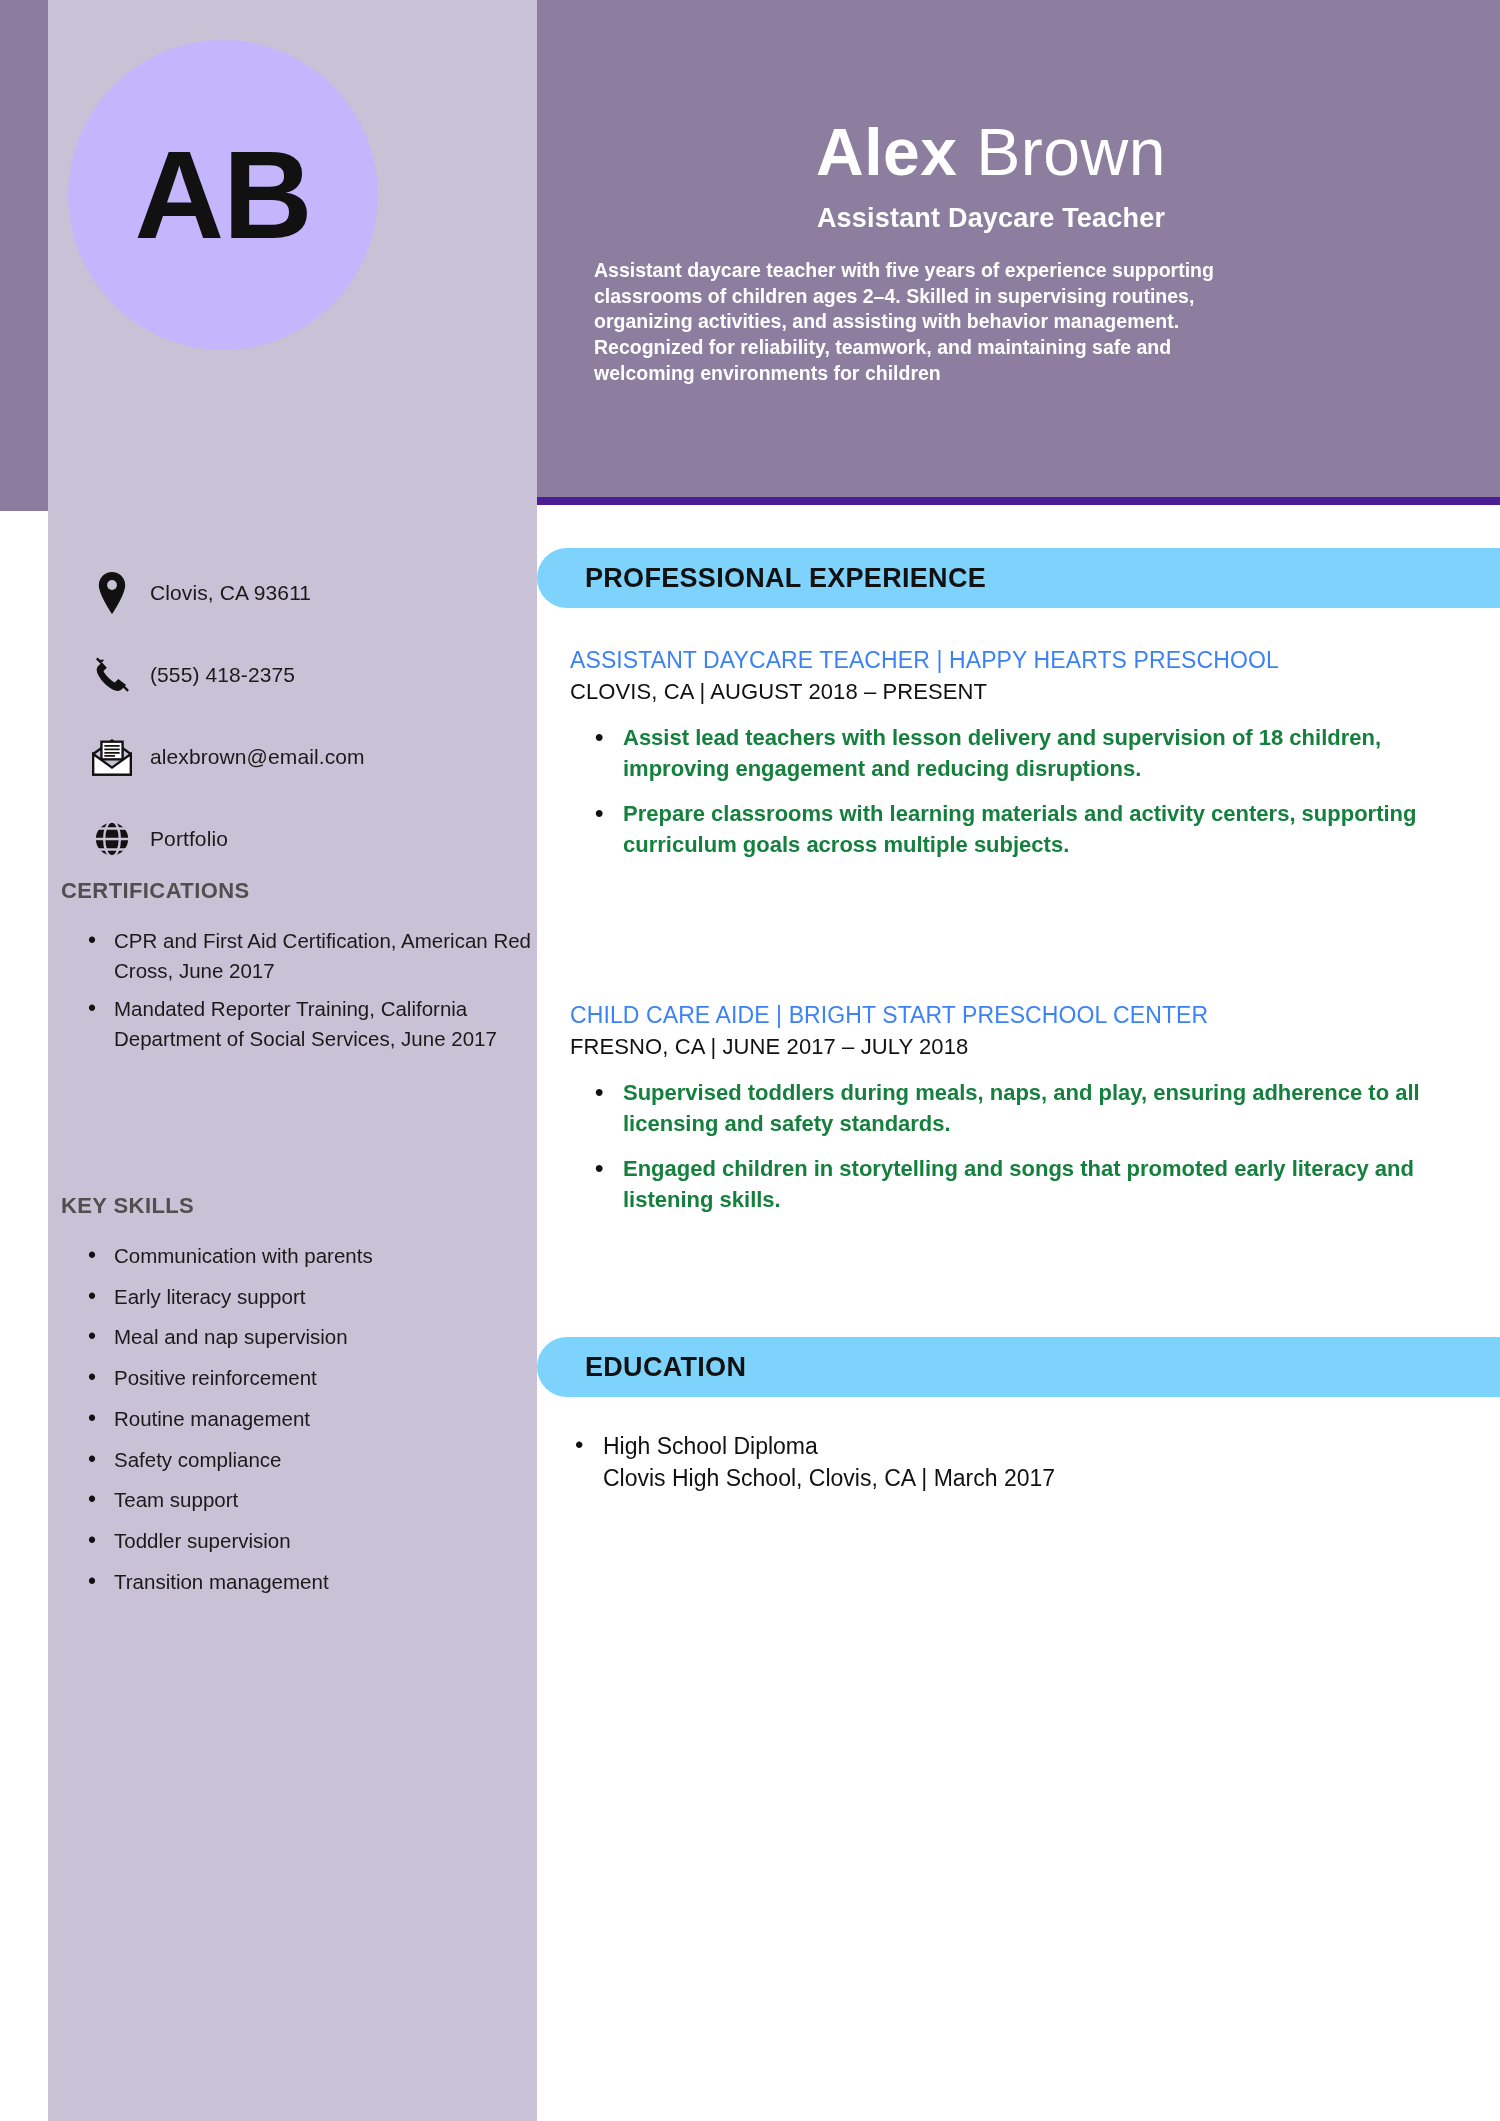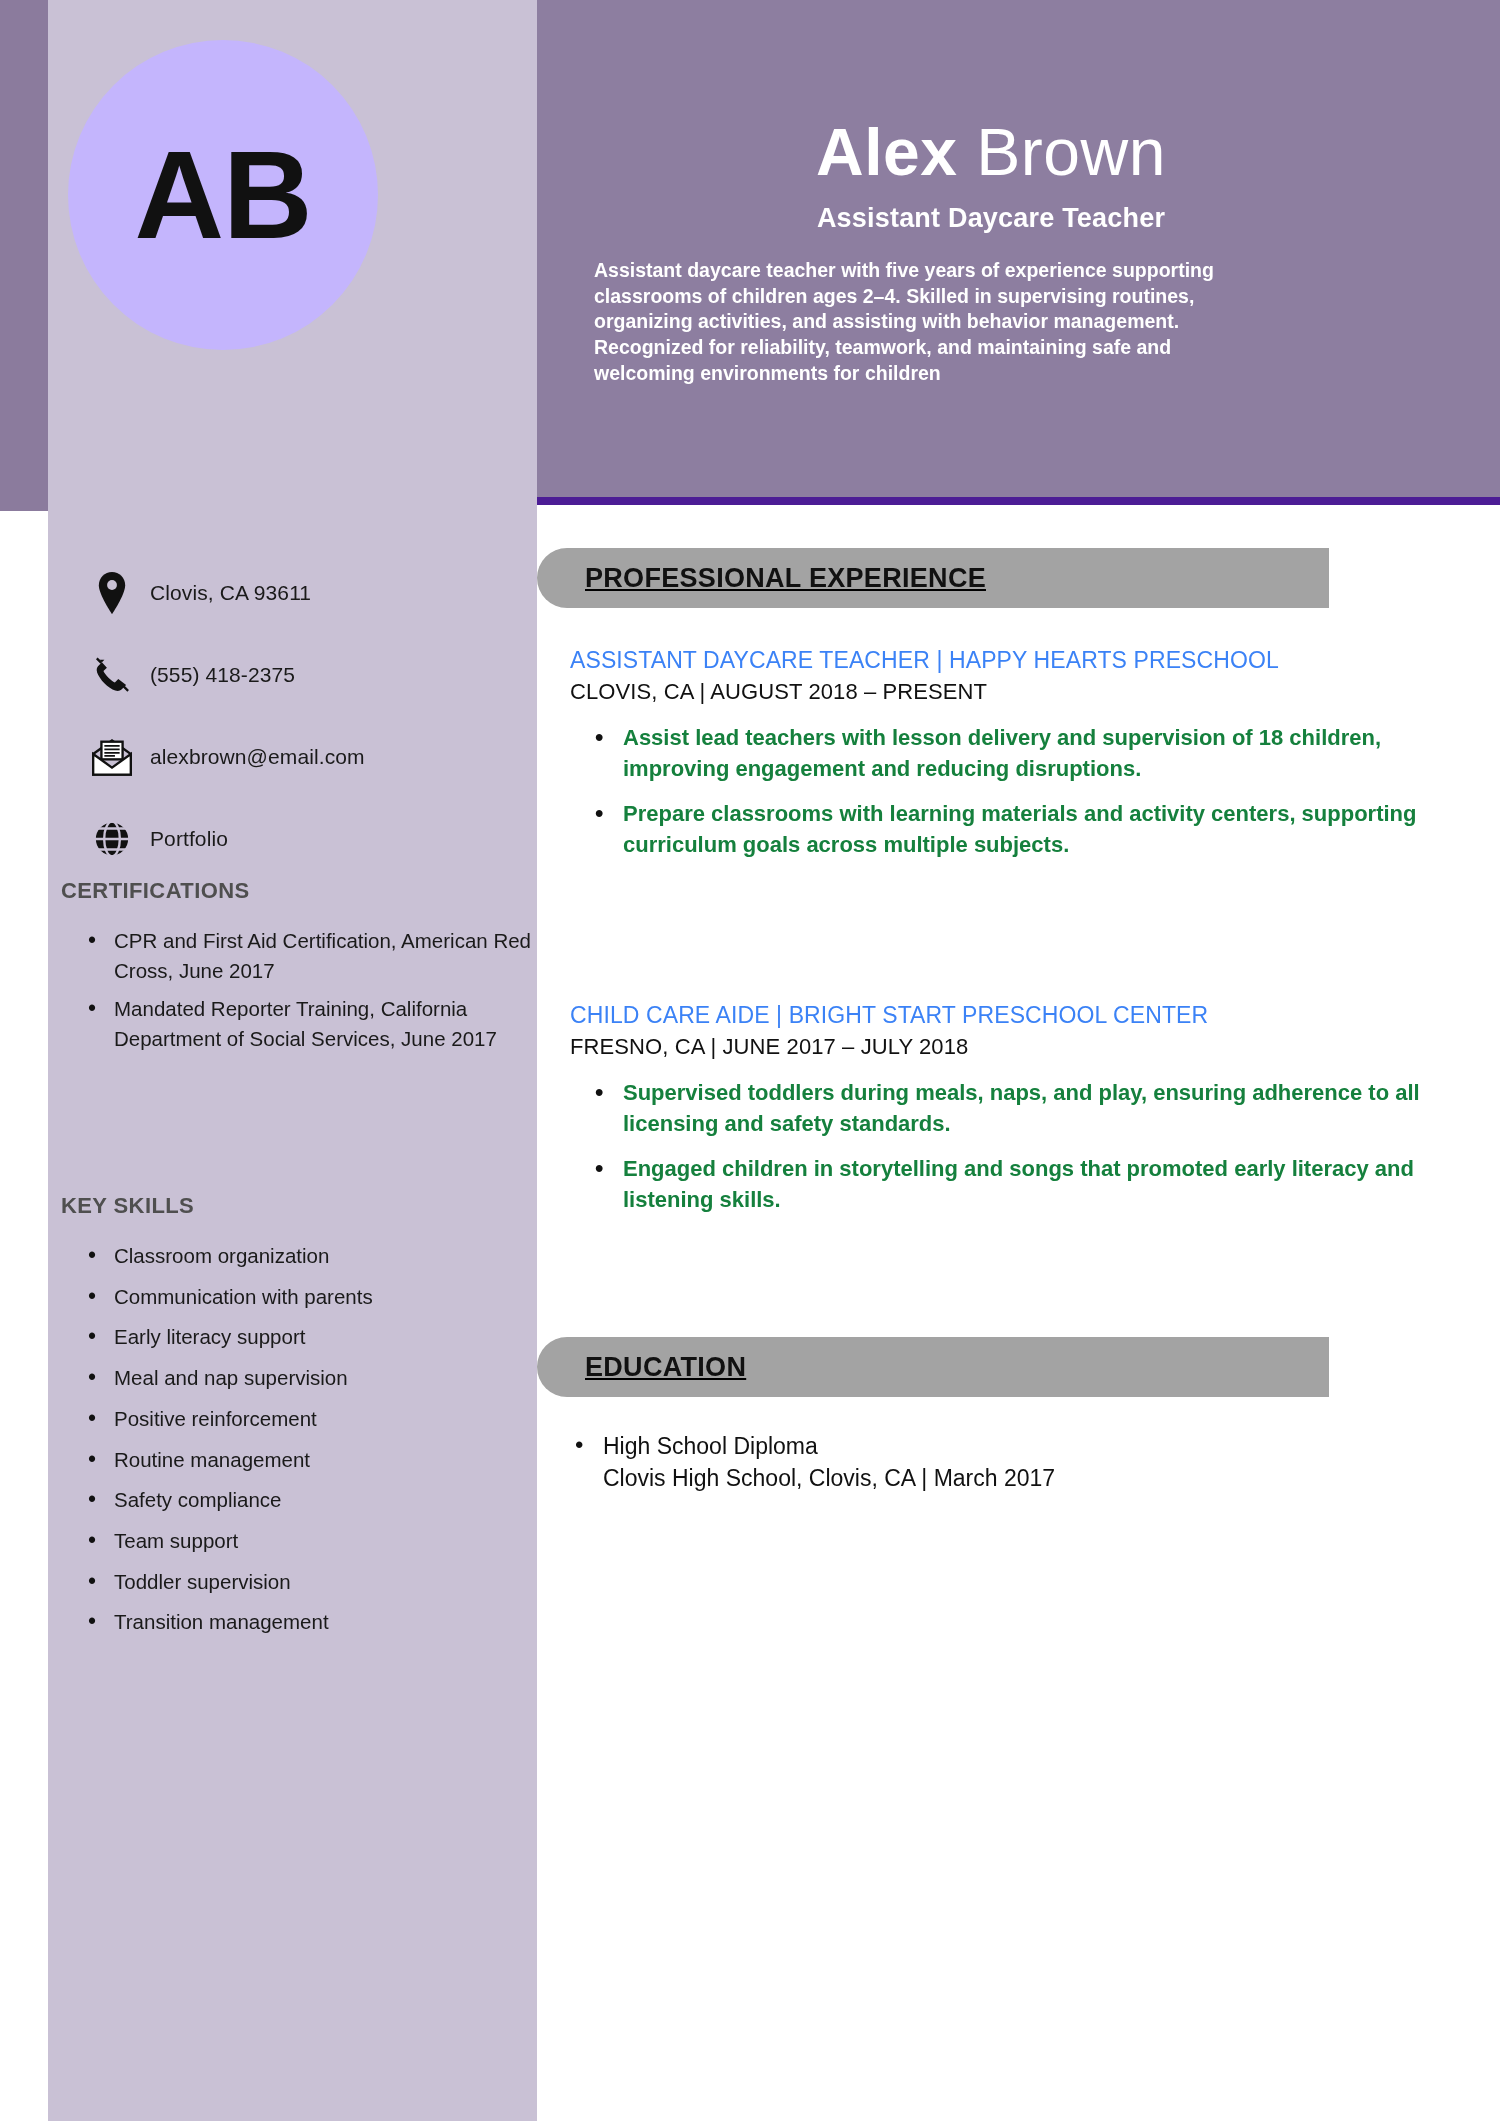--- a/index.html
+++ b/index.html
@@ -145,27 +145,26 @@
     color: #111;
   }
   .skills-list li { margin-bottom: 11px; }
 
   
   .main { position: absolute; left: 537px; top: 0; width: 963px; }
 
   .section-pill {
     position: absolute;
     left: 0;
-    width: 792px;
+    width: 963px;
     height: 60px;
-    background: #a3a3a3;
+    background: #7dd3fc;
     border-radius: 30px 0 0 30px;
     display: flex;
     align-items: center;
-    text-decoration: underline;
   }
   .section-pill-label {
     font-size: 27px;
     font-weight: 700;
     color: #111111;
     letter-spacing: 0.3px;
     padding-left: 48px;
   }
 
   .entry { position: absolute; left: 33px; width: 905px; }
@@ -289,21 +288,20 @@
     <div class="side-heading">CERTIFICATIONS</div>
     <ul class="side-list">
       <li>CPR and First Aid Certification, American Red Cross, June 2017</li>
       <li>Mandated Reporter Training, California Department of Social Services, June 2017</li>
     </ul>
   </div>
 
   <div class="side-section" style="top:1193px;">
     <div class="side-heading">KEY SKILLS</div>
     <ul class="side-list skills-list">
-      <li>Classroom organization</li>
       <li>Communication with parents</li>
       <li>Early literacy support</li>
       <li>Meal and nap supervision</li>
       <li>Positive reinforcement</li>
       <li>Routine management</li>
       <li>Safety compliance</li>
       <li>Team support</li>
       <li>Toddler supervision</li>
       <li>Transition management</li>
     </ul>

